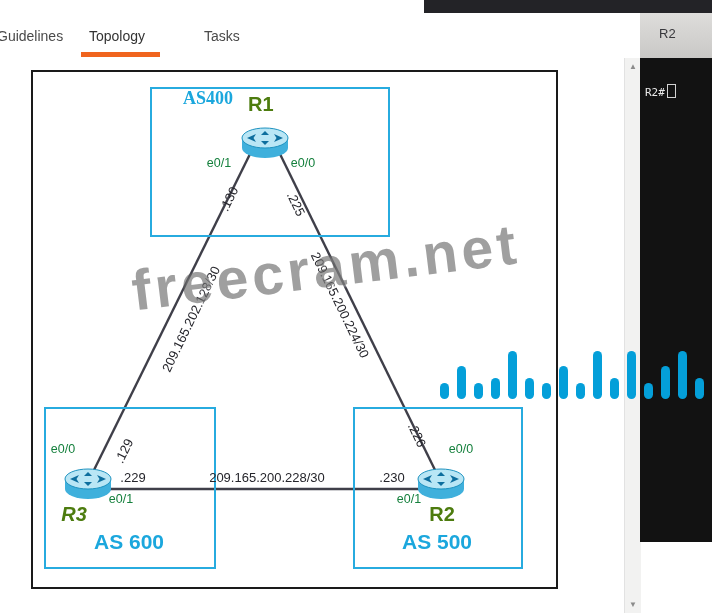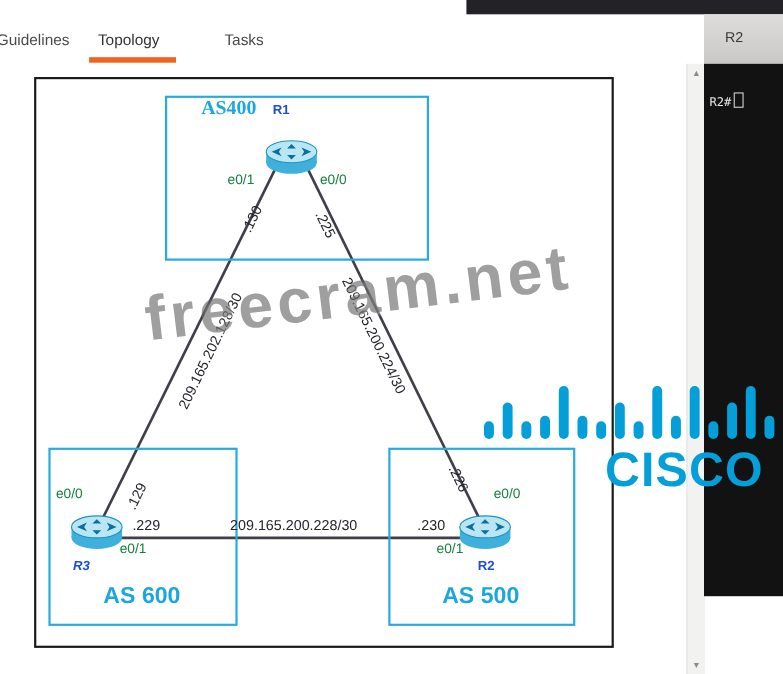--- a/index.html
+++ b/index.html
@@ -18,21 +18,21 @@
   #as400-box{left:150px;top:87px;width:236px;height:146px;}
   #as600-box{left:44px;top:407px;width:168px;height:158px;}
   #as500-box{left:353px;top:407px;width:166px;height:158px;}
   #links-svg{left:0;top:0;z-index:1;pointer-events:none;}
   
   .lbl{position:absolute;white-space:nowrap;color:#25252b;font-size:13px;z-index:3;}
   .ctr{transform:translate(-50%,-50%);}
   .rotL{transform:translate(-50%,-50%) rotate(-64deg);}
   .rotR{transform:translate(-50%,-50%) rotate(64deg);}
   .as-name{color:#1ba7dd;font-weight:bold;font-size:21px;}
-  .rtr-name{font-weight:bold;font-size:12px;color:#1d4ed8;}
+  .rtr-name{font-weight:bold;font-size:20px;color:#4d7c0f;}
   .if-lbl{font-size:12.5px;color:#15803d;}
   .router{position:absolute;width:48px;height:34px;z-index:3;cursor:pointer;}
   
   #scrollbar{left:624px;top:58px;width:16px;height:555px;background:#f2f2f1;border-left:1px solid #e2e2e2;z-index:4;}
   .scroll-arrow{position:absolute;left:0;width:16px;text-align:center;font-size:8px;color:#8b8b8b;cursor:pointer;}
   #scroll-up{top:4px;}
   #scroll-down{bottom:4px;}
   
   #term-tab{left:640px;top:13px;width:72px;height:45px;background:linear-gradient(#dedddb,#c9c8c6);z-index:4;cursor:pointer;}
   #term-tab-label{position:absolute;left:19px;top:13px;font-size:13px;color:#38383c;}
@@ -159,14 +159,13 @@
     <div class="cbar" style="height:33px;"></div>
     <div class="cbar" style="height:16px;"></div>
     <div class="cbar" style="height:48px;"></div>
     <div class="cbar" style="height:21px;"></div>
     <div class="cbar" style="height:48px;"></div>
     <div class="cbar" style="height:16px;"></div>
     <div class="cbar" style="height:33px;"></div>
     <div class="cbar" style="height:48px;"></div>
     <div class="cbar" style="height:21px;"></div>
   </div>
-  <div id="cisco-text">CISCO</div>
 </div>
 
 </body></html>

